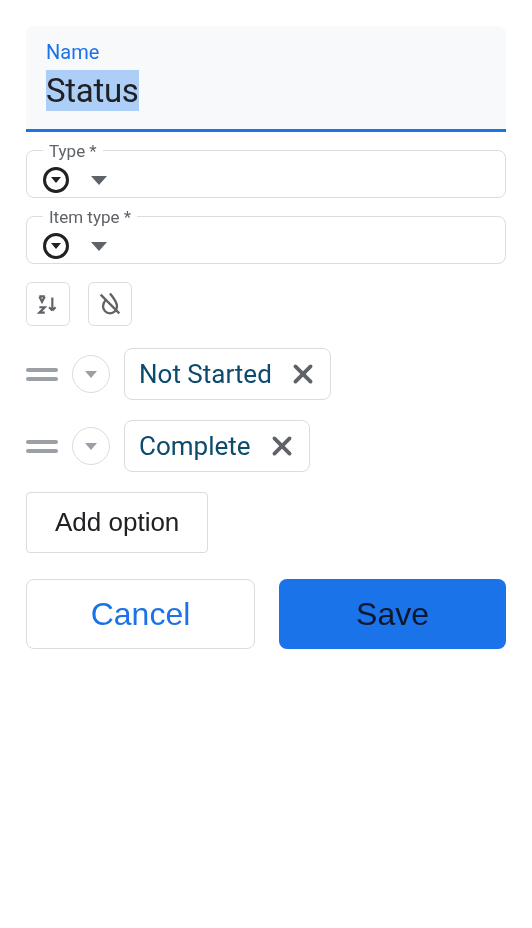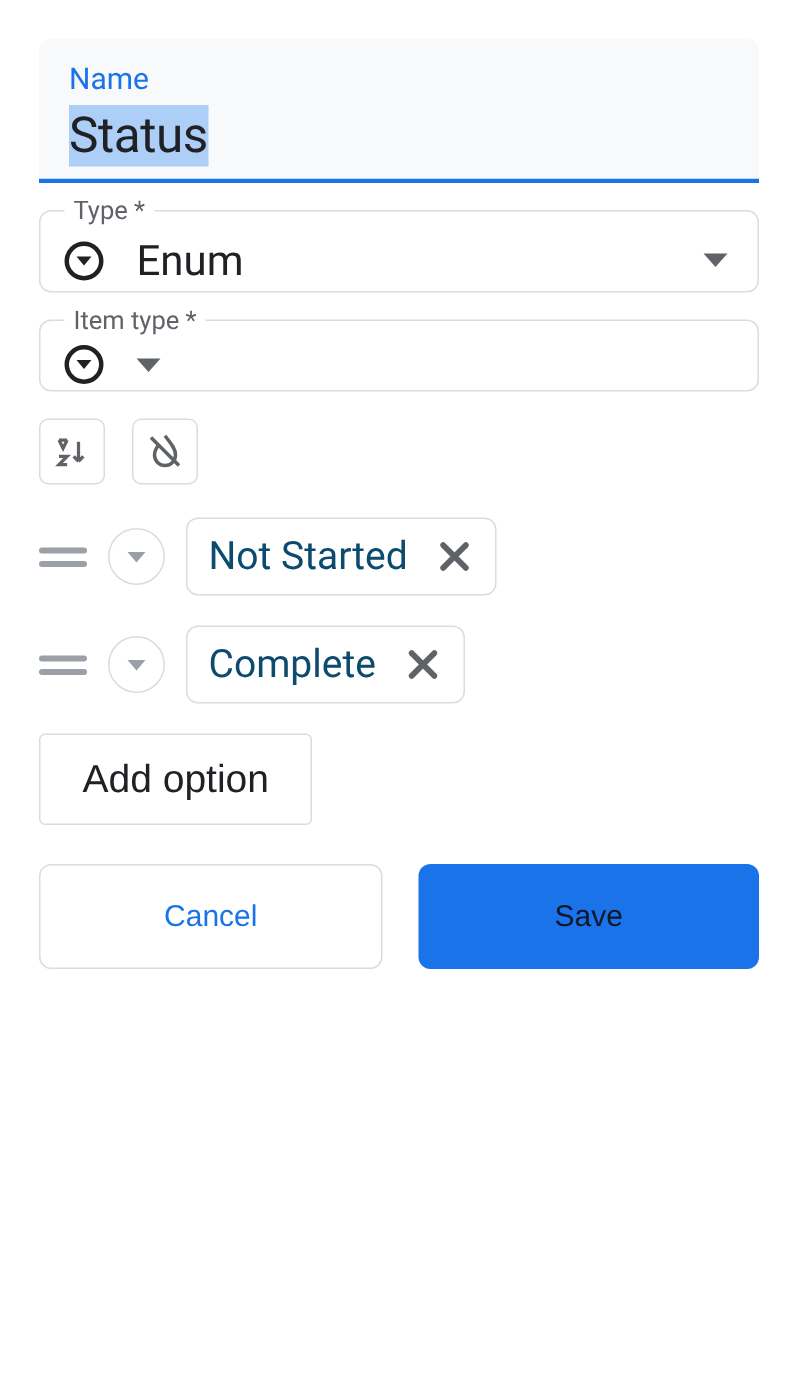--- a/index.html
+++ b/index.html
@@ -10,21 +10,21 @@
       height: 928px;
       overflow: hidden;
     }
     .panel {
       padding: 26px;
     }
     .name-field {
       background: #f8f9fa;
       border-radius: 8px 8px 0 0;
       border-bottom: 3px solid #1a73e8;
-      padding: 14px 20px 8px 20px;
+      padding: 14px 20px 18px 20px;
       margin-bottom: 18px;
     }
     .name-label {
       color: #1a73e8;
       font-size: 20px;
       margin-bottom: 6px;
     }
     .name-value {
       font-size: 33px;
       color: #202124;
@@ -167,21 +167,21 @@
       margin-bottom: 26px;
     }
     .footer {
       display: flex;
       gap: 24px;
     }
     .btn {
       flex: 1;
       height: 70px;
       border-radius: 8px;
-      font-size: 20px;
+      font-size: 32px;
       cursor: pointer;
       border: none;
     }
     .btn-cancel {
       background: #fff;
       border: 1px solid #dadce0;
       color: #1a73e8;
     }
     .btn-save {
       background: #1a73e8;
@@ -195,21 +195,20 @@
 <div class="panel">
 
   <div class="name-field">
     <div class="name-label">Name</div>
     <span class="name-value">Status</span>
   </div>
 
   <div class="select-field">
     <span class="select-legend">Type *</span>
     <span class="enum-icon"></span>
-    <span class="select-value">Enum</span>
     <span class="tri"></span>
   </div>
 
   <div class="select-field">
     <span class="select-legend">Item type *</span>
     <span class="enum-icon"></span>
     <span class="tri"></span>
   </div>
 
   <div class="toolbar">

